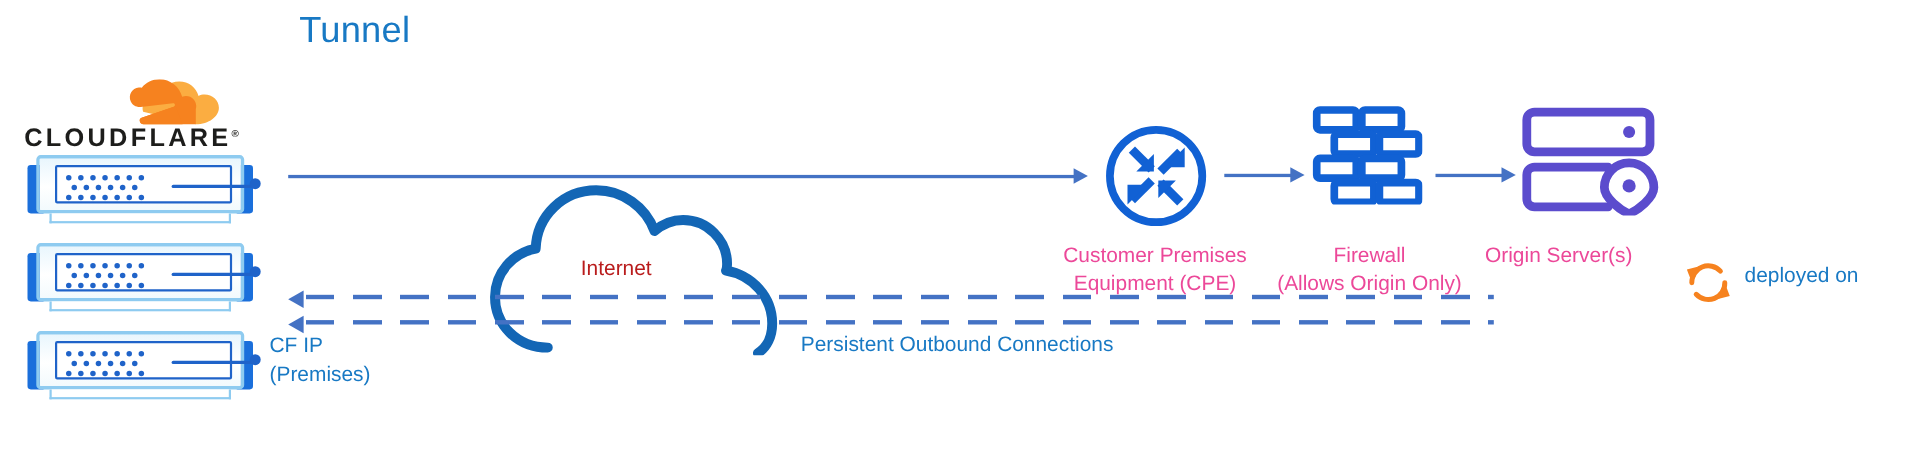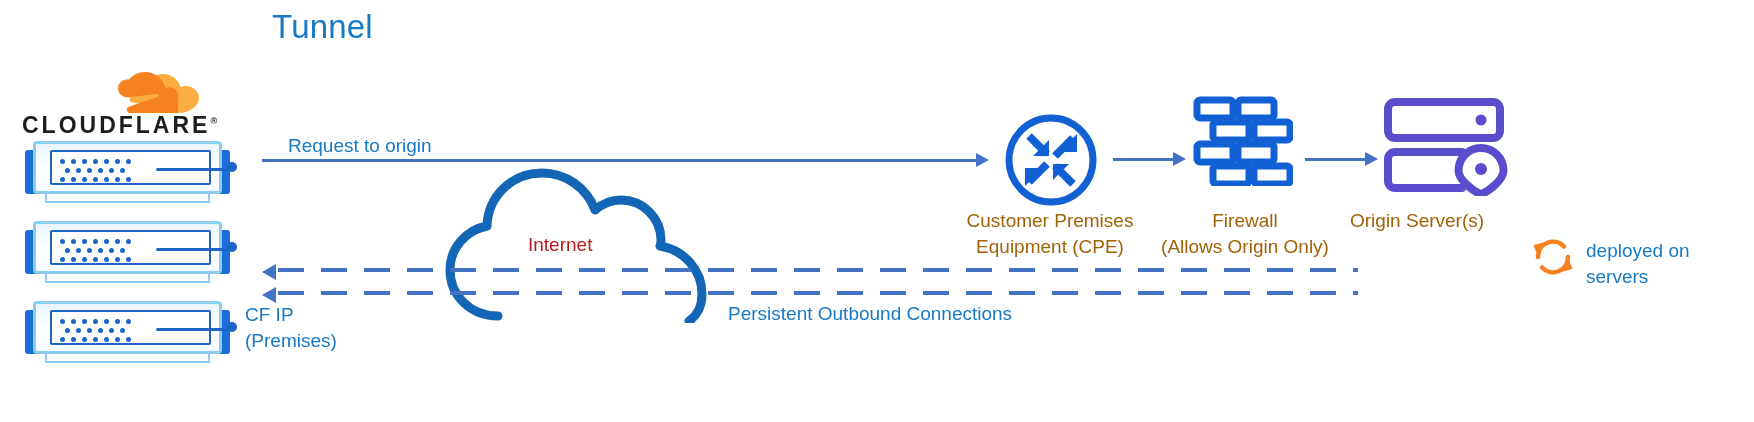--- a/index.html
+++ b/index.html
@@ -105,21 +105,21 @@
   #cloud .cap{ position:absolute; color:#b91c1c; font-size:19px;
                left:88px; top:96px; white-space:nowrap; }
 
   
   #cpe-icon{ left:1003px; top:112px; width:96px; height:96px; }
   #fw-icon{ left:1193px; top:96px; width:100px; height:90px; }
   #origin-icon{ left:1383px; top:96px; width:132px; height:100px; }
   #cloudflared-icon{ left:1532px; top:236px; width:42px; height:42px; }
 
   .node-label{
-    color:#a16207; font-size:19px; text-align:center; line-height:26px;
+    color:#ec4899; font-size:19px; text-align:center; line-height:26px;margin-top:12px;
   }
   .sub-text{
     color:#1879c4; font-size:19px; line-height:26px;
   }
 </style>
 </head>
 <body>
 
 <div id="stage">
 
@@ -235,21 +235,20 @@
     </div>
     <div class="led"></div>
     <div class="shadow"></div>
   </div>
 
   <div class="abs" style="left:245px;top:304px;">
     <div class="flow-label">CF IP</div>
     <div class="flow-label" style="margin-top:4px;">(Premises)</div>
   </div>
 
-  <div class="abs flow-label" style="left:288px;top:135px;">Request to origin</div>
   <div class="abs solid-line" style="left:262px;top:159px;width:716px;"></div>
   <div class="abs arrowhead-right" style="left:976px;top:153px;"></div>
 
   <div class="abs" id="cloud">
     <svg viewBox="0 0 290 185" width="290" height="185" xmlns="http://www.w3.org/2000/svg">
       <path d="M58 178
                C30 178 10 157 10 132
                C10 110 26 92 47 88
                C48 58 72 35 102 35
                C126 35 147 50 155 72
@@ -334,16 +333,15 @@
   <div class="abs" id="cloudflared-icon">
     <svg viewBox="0 0 42 42" width="42" height="42" xmlns="http://www.w3.org/2000/svg">
       <path d="M6 21 A15 15 0 0 1 32 10.5" fill="none" stroke="#f6821f" stroke-width="4.5" stroke-linecap="round"></path>
       <path d="M36 21 A15 15 0 0 1 10 31.5" fill="none" stroke="#f6821f" stroke-width="4.5" stroke-linecap="round"></path>
       <path d="M13 6 L6.5 22 L1.5 9 Z" fill="#f6821f"></path>
       <path d="M29 36 L35.5 20 L40.5 33 Z" fill="#f6821f"></path>
     </svg>
   </div>
   <div class="abs sub-text" style="left:1586px;top:238px;width:165px;">
     <div>deployed on</div>
-    <div>servers</div>
   </div>
 
 </div>
 
 </body></html>

